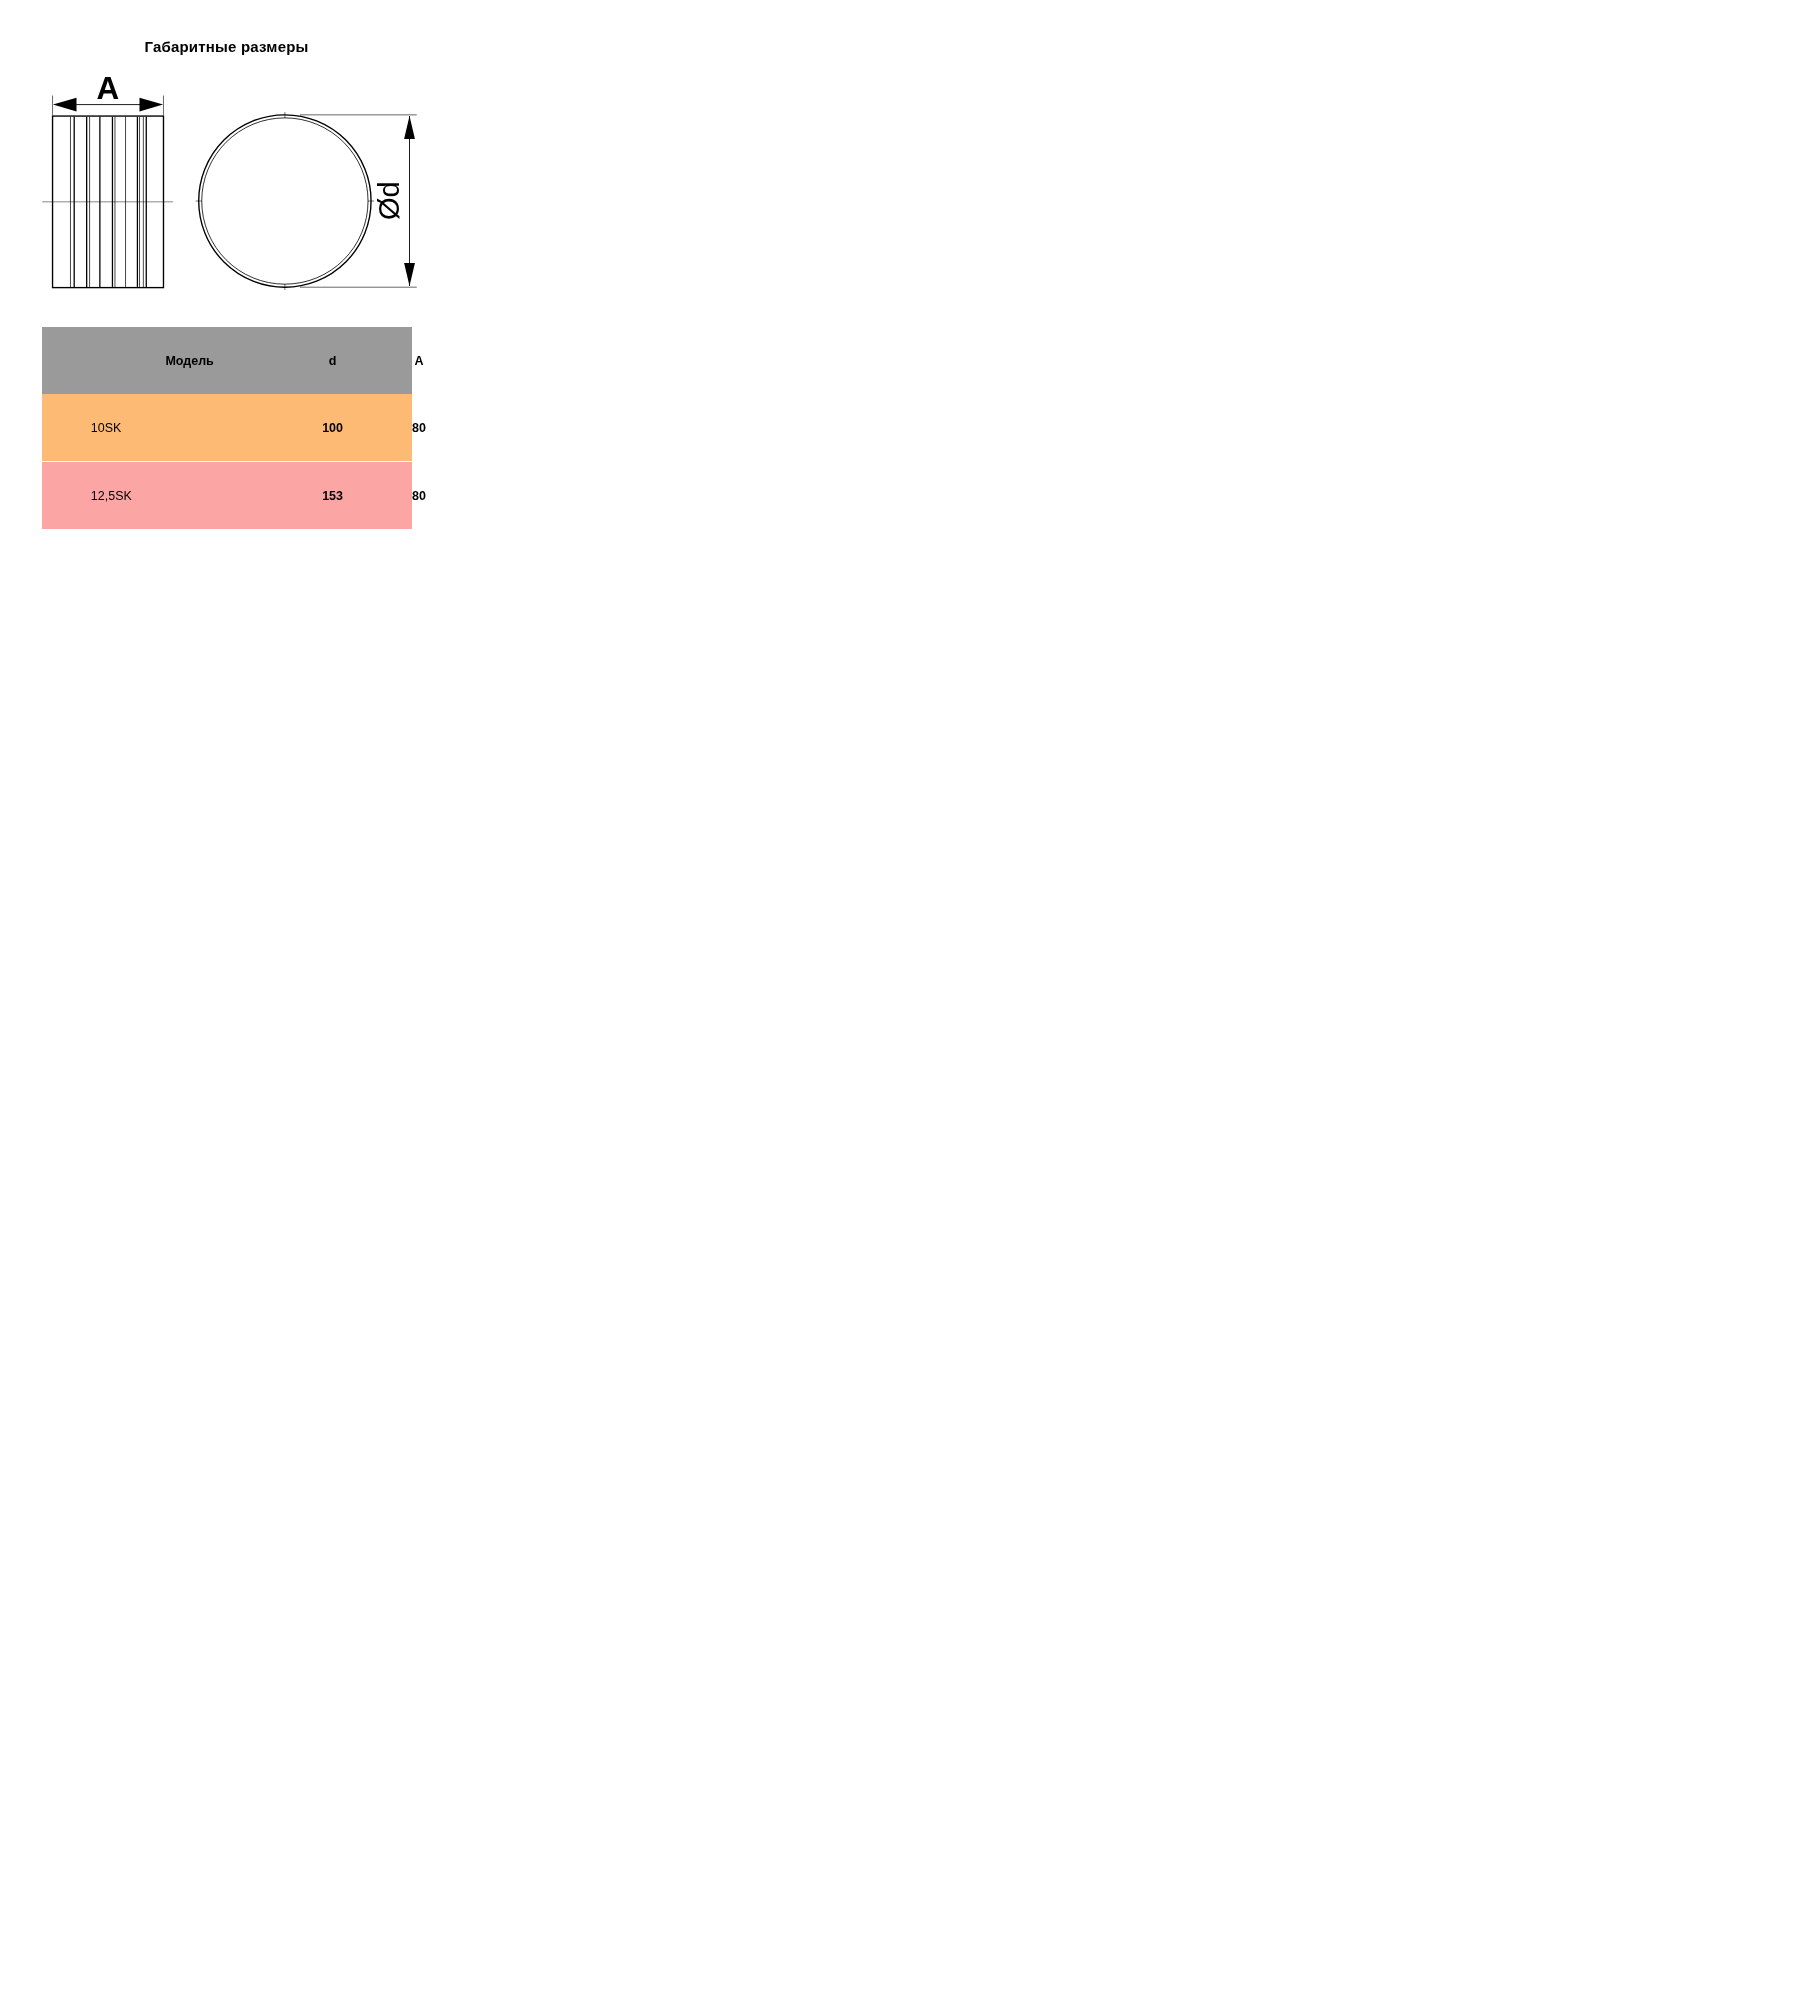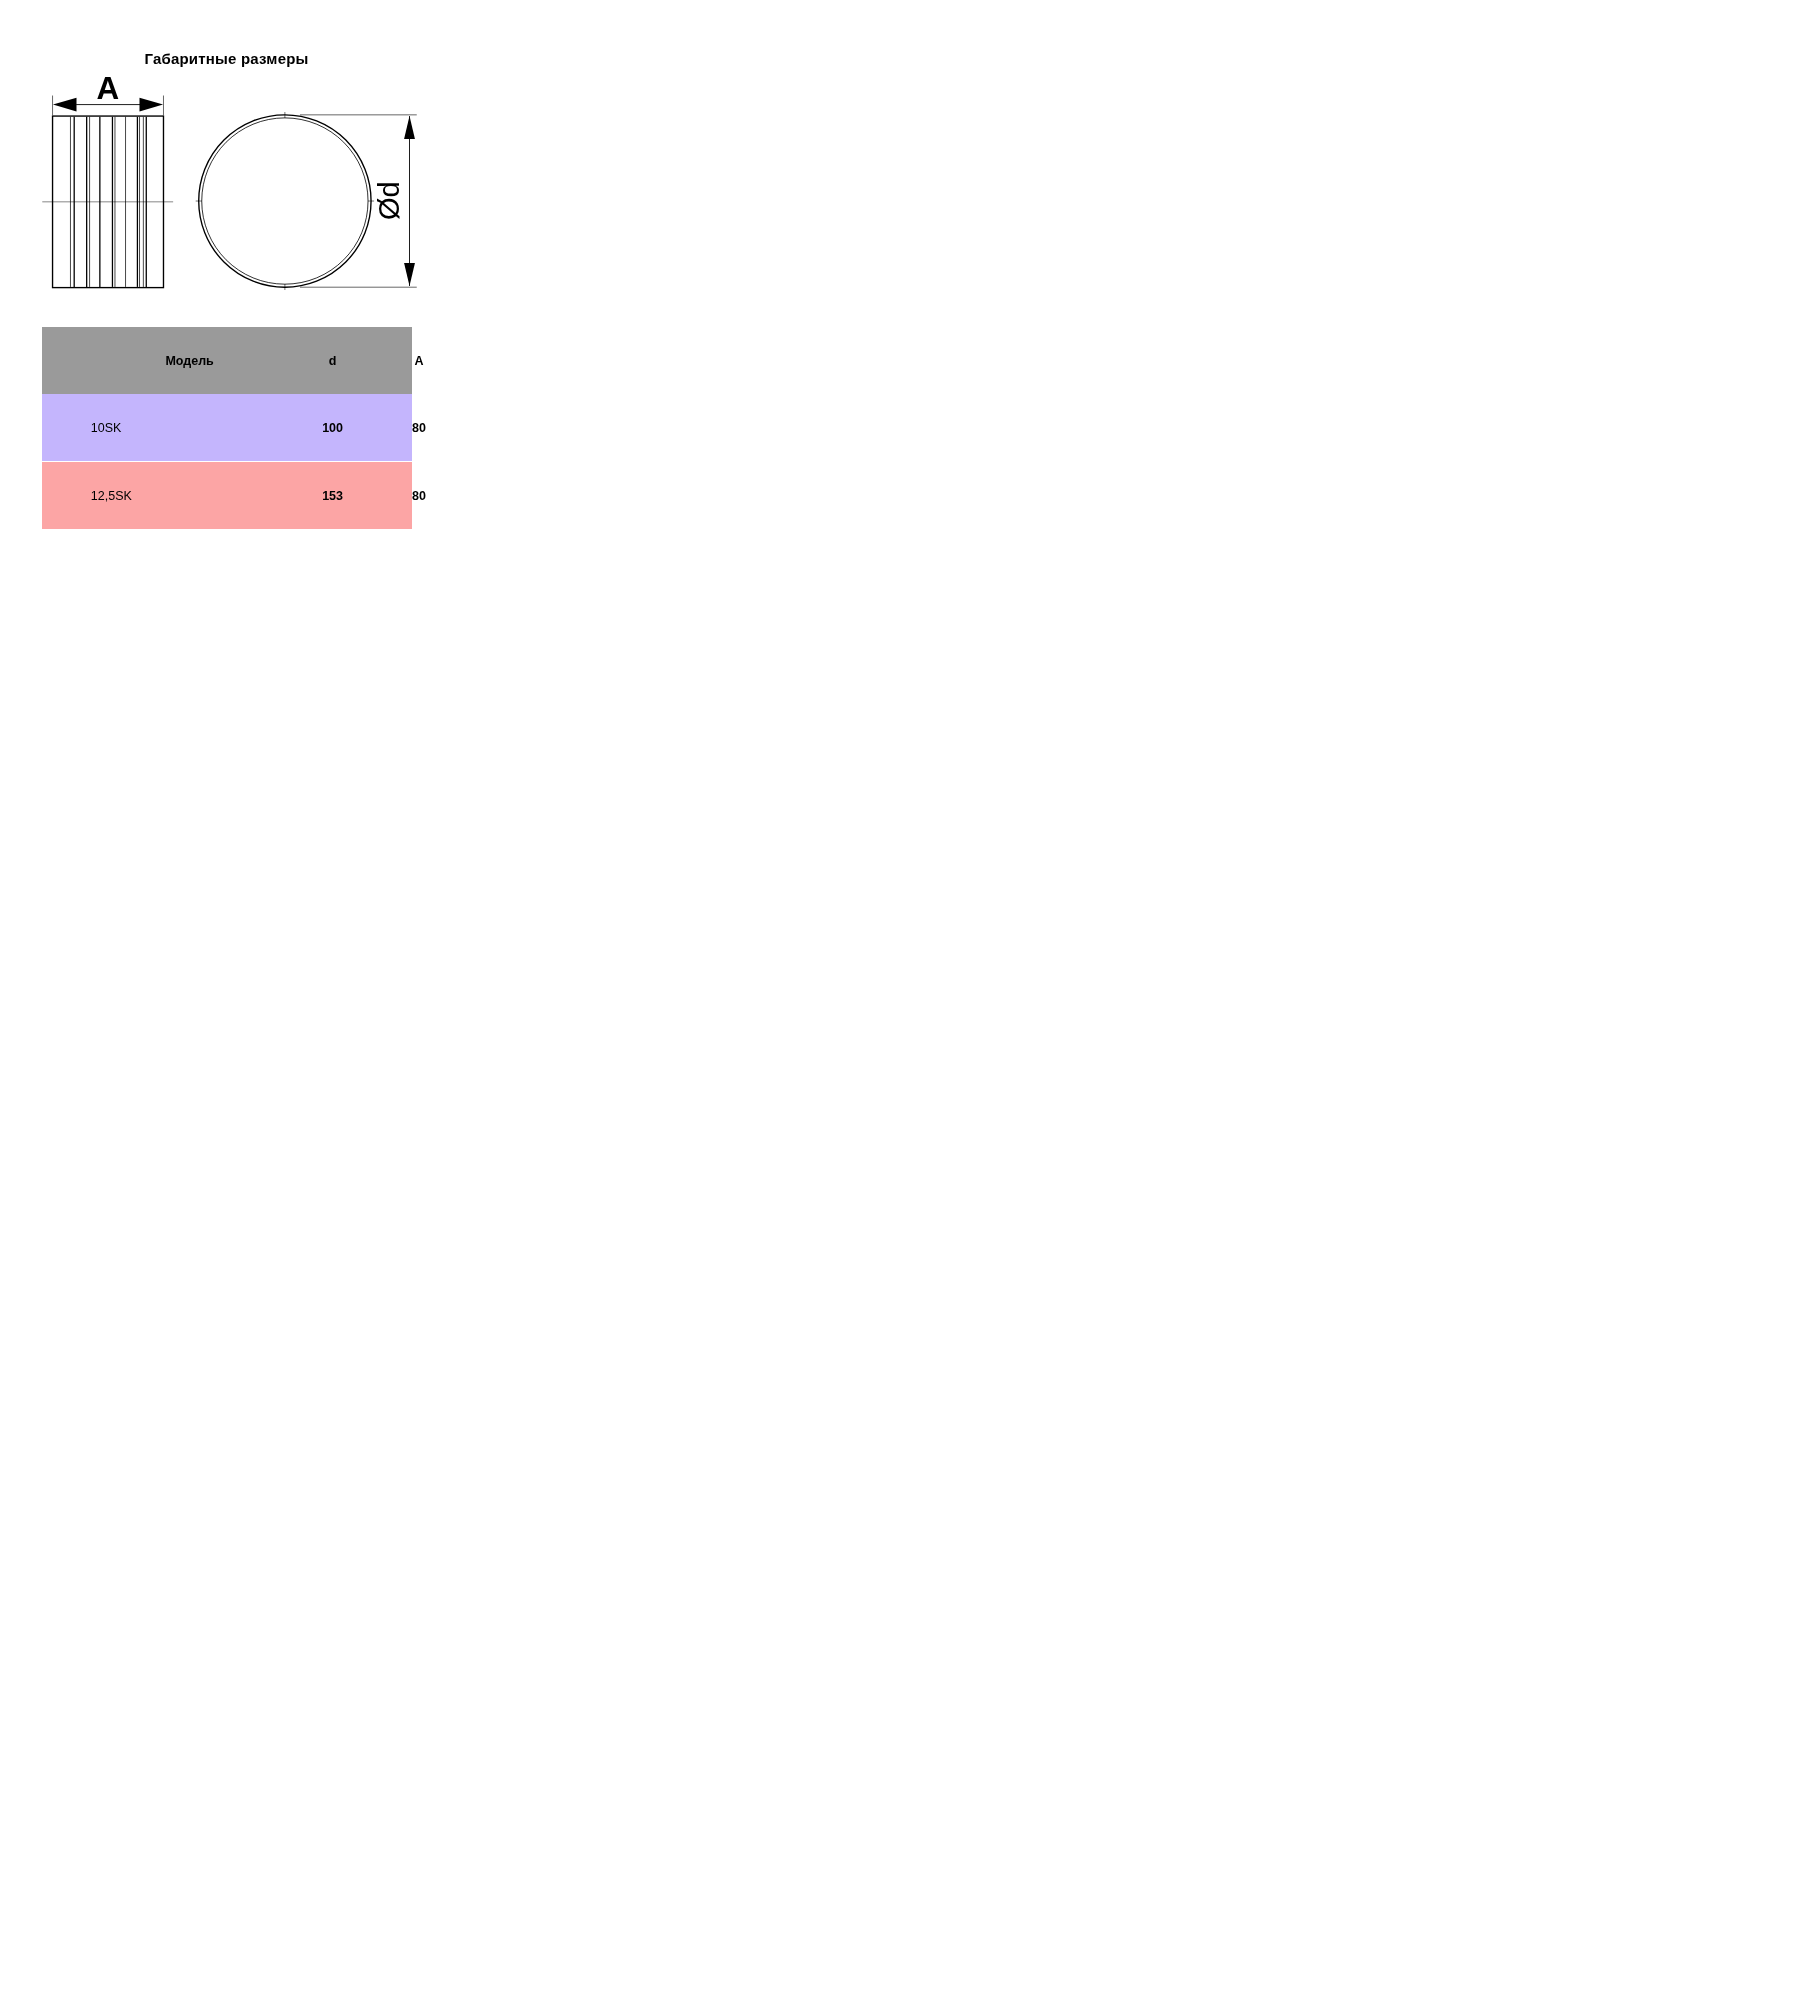--- a/index.html
+++ b/index.html
@@ -7,40 +7,40 @@
     position:relative;
     width:453px;height:605px;
     background:#ffffff;
     font-family:"Liberation Sans", sans-serif;
     color:#000;
     overflow:hidden;
   }
   .title{
     position:absolute;
     top:35px;left:0;right:0;
-    margin:15px;
+    margin:3px;
     text-align:center;
     font-size:15px;
     font-weight:bold;
     letter-spacing:0.2px;
   }
   .drawing-svg{
     position:absolute;
     left:0;top:0;
     width:453px;height:605px;
   }
   .dim-table{
     position:absolute;
     left:42px;top:327px;
     width:370px;height:202px;
     font-size:12.5px;
   }
   .t-row{position:absolute;left:0;width:100%;height:67px;}
   .t-row.header{top:0;background:#9a9a9a;}
-  .t-row.r1{top:67px;background:#c4b5fd;}
+  .t-row.r1{top:67px;background:#fdba74;}
   .t-row.r2{top:135px;background:#fca5a5;}
   .cell{
     position:absolute;top:0;height:100%;
     display:flex;align-items:center;
     white-space:nowrap;
     padding-left:44px;
   }
   .cell.model-h{left:0;width:56%;justify-content:center;font-weight:bold;}
   .cell.model{left:4.8px;width:45%;justify-content:flex-start;font-weight:normal;}
   .cell.col-d{left:55%;width:23.3%;justify-content:center;}

